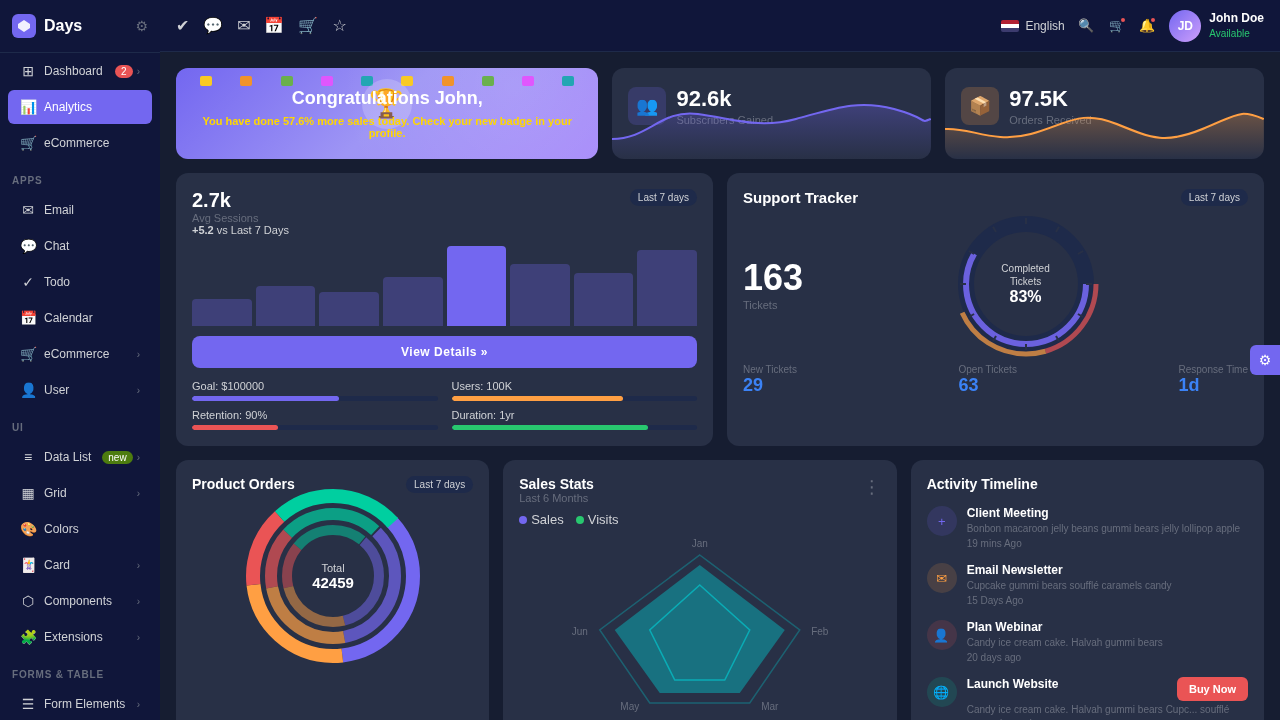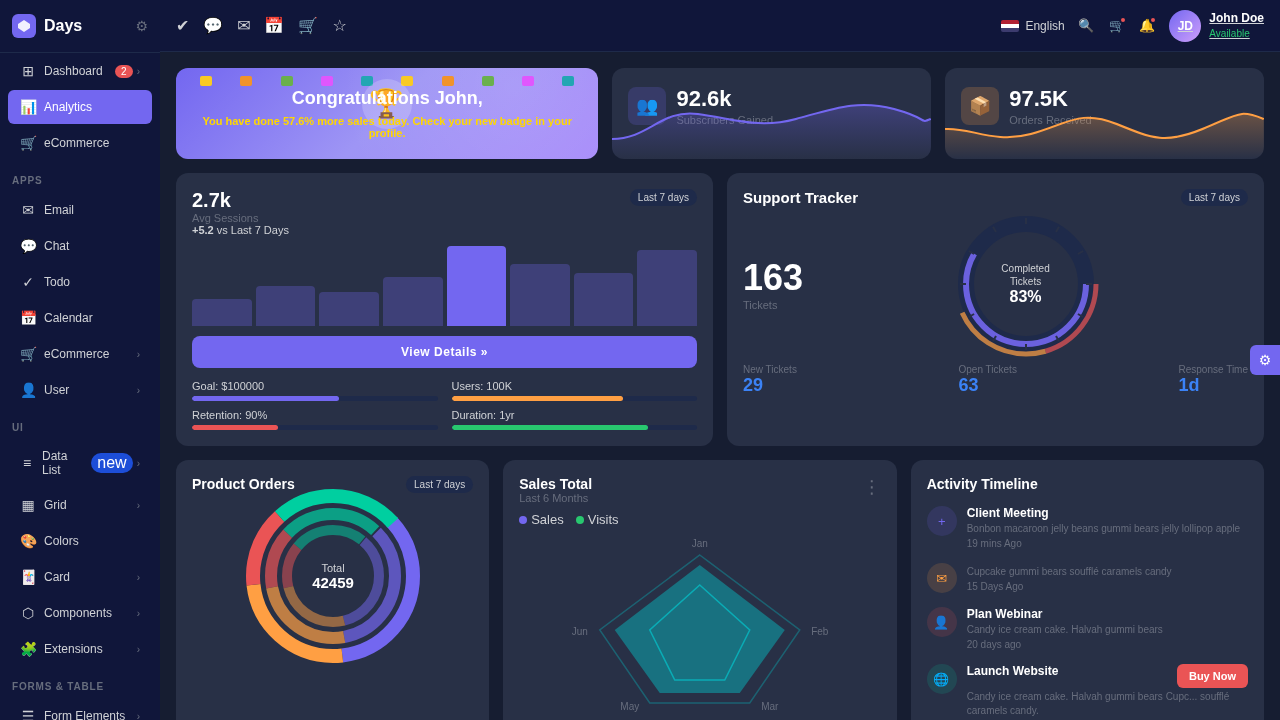--- a/index.html
+++ b/index.html
@@ -11,35 +11,35 @@
     .sidebar::-webkit-scrollbar-thumb { background: #283046; }
     .sidebar-header { display: flex; align-items: center; justify-content: space-between; padding: 14px 12px; border-bottom: 1px solid #1e2a4a; }
     .sidebar-logo { display: flex; align-items: center; gap: 8px; font-size: 16px; font-weight: 700; color: #fff; }
     .logo-icon { width: 24px; height: 24px; background: #7367f0; border-radius: 6px; display: flex; align-items: center; justify-content: center; }
     .sidebar-section-label { font-size: 10px; color: #676d7d; font-weight: 600; padding: 14px 12px 6px; letter-spacing: 0.8px; text-transform: uppercase; }
     .sidebar-item { display: flex; align-items: center; gap: 8px; padding: 9px 12px; cursor: pointer; border-radius: 6px; margin: 1px 8px; color: #d0d2d6; font-size: 12px; transition: background 0.2s; }
     .sidebar-item.active { background: #7367f0; color: #fff; }
     .sidebar-item.has-badge { justify-content: space-between; }
     .sidebar-item .item-left { display: flex; align-items: center; gap: 8px; }
     .badge { background: #ea5455; color: #fff; border-radius: 10px; padding: 1px 6px; font-size: 10px; }
-    .badge-new { background: #1d4ed8; color: #fff; border-radius: 10px; padding: 1px 6px; font-size: 16px; text-align: right; }
+    .badge-new { background: #4d7c0f; color: #fff; border-radius: 10px; padding: 1px 6px; font-size: 10px; text-align: right; }
     .chevron { font-size: 10px; color: #676d7d; margin-left: auto; }
     .sidebar-item-icon { font-size: 14px; width: 16px; text-align: center; }
 
     
     .main { flex: 1; display: flex; flex-direction: column; overflow: hidden; }
     .topbar { height: 52px; background: #10163a; display: flex; align-items: center; padding: 0 16px; justify-content: space-between; border-bottom: 1px solid #1e2a4a; flex-shrink: 0; }
     .topbar-icons { display: flex; align-items: center; gap: 14px; }
     .topbar-icon { font-size: 16px; color: #d0d2d6; cursor: pointer; position: relative; }
     .topbar-right { display: flex; align-items: center; gap: 14px; }
     .lang { display: flex; align-items: center; gap: 6px; font-size: 12px; color: #d0d2d6; cursor: pointer; }
     .flag { width: 18px; height: 12px; background: linear-gradient(#b22234 33%, #fff 33%, #fff 66%, #3c3b6e 66%); border-radius: 2px; font-size: 10px; display: flex; align-items: center; justify-content: center; }
     .topbar-action { position: relative; cursor: pointer; }
     .topbar-action .dot { position: absolute; top: -2px; right: -2px; width: 8px; height: 8px; background: #ea5455; border-radius: 50%; border: 2px solid #10163a; }
-    .user-info { display: flex; align-items: center; gap: 8px; cursor: pointer; text-decoration: underline; }
+    .user-info { display: flex; align-items: center; gap: 8px; cursor: pointer; }
     .user-avatar { width: 32px; height: 32px; border-radius: 50%; background: linear-gradient(135deg, #7367f0, #ce9ffc); display: flex; align-items: center; justify-content: center; color: #fff; font-size: 12px; font-weight: 700; }
     .user-text { line-height: 1.3; }
     .user-name { font-size: 12px; font-weight: 600; color: #fff; }
     .user-status { font-size: 10px; color: #28c76f; }
 
     
     .content { flex: 1; overflow-y: auto; padding: 16px; display: flex; flex-direction: column; gap: 14px; background: #161d31; }
     .content::-webkit-scrollbar { width: 4px; }
     .content::-webkit-scrollbar-thumb { background: #283046; }
 
@@ -512,21 +512,21 @@
             <circle cx="90" cy="90" r="46" fill="none" stroke="#00cfa0" stroke-width="10" stroke-dasharray="72 217" stroke-dashoffset="-176" opacity="0.5"></circle>
             <text x="90" y="86" text-anchor="middle" fill="#d0d2d6" font-size="11">Total</text>
             <text x="90" y="102" text-anchor="middle" fill="#fff" font-size="15" font-weight="700">42459</text>
           </svg>
         </div>
       </div>
 
       <div class="sales-stats-card">
         <div class="card-header">
           <div>
-            <div class="card-title">Sales Total</div>
+            <div class="card-title">Sales Stats</div>
             <div class="card-subtitle">Last 6 Months</div>
           </div>
           <span style="color:#676d7d;cursor:pointer;font-size:18px;">⋮</span>
         </div>
         <div style="display:flex;gap:12px;margin:6px 0 8px;">
           <span><span class="legend-dot dot-blue"></span><span>Sales</span></span>
           <span><span class="legend-dot dot-green"></span><span>Visits</span></span>
         </div>
         <div class="radar-chart" style="width:100%;height:180px;">
           <svg width="100%" height="180" viewBox="0 0 300 180">
@@ -551,20 +551,21 @@
           <div class="activity-dot dot-purple">+</div>
           <div class="activity-content">
             <div class="activity-title">Client Meeting</div>
             <div class="activity-desc">Bonbon macaroon jelly beans gummi bears jelly lollipop apple</div>
             <div class="activity-time">19 mins Ago</div>
           </div>
         </div>
         <div class="activity-item">
           <div class="activity-dot dot-orange">✉</div>
           <div class="activity-content">
+            <div class="activity-title">Email Newsletter</div>
             <div class="activity-desc">Cupcake gummi bears soufflé caramels candy</div>
             <div class="activity-time">15 Days Ago</div>
           </div>
         </div>
         <div class="activity-item">
           <div class="activity-dot dot-red">👤</div>
           <div class="activity-content">
             <div class="activity-title">Plan Webinar</div>
             <div class="activity-desc">Candy ice cream cake. Halvah gummi bears</div>
             <div class="activity-time">20 days ago</div>

